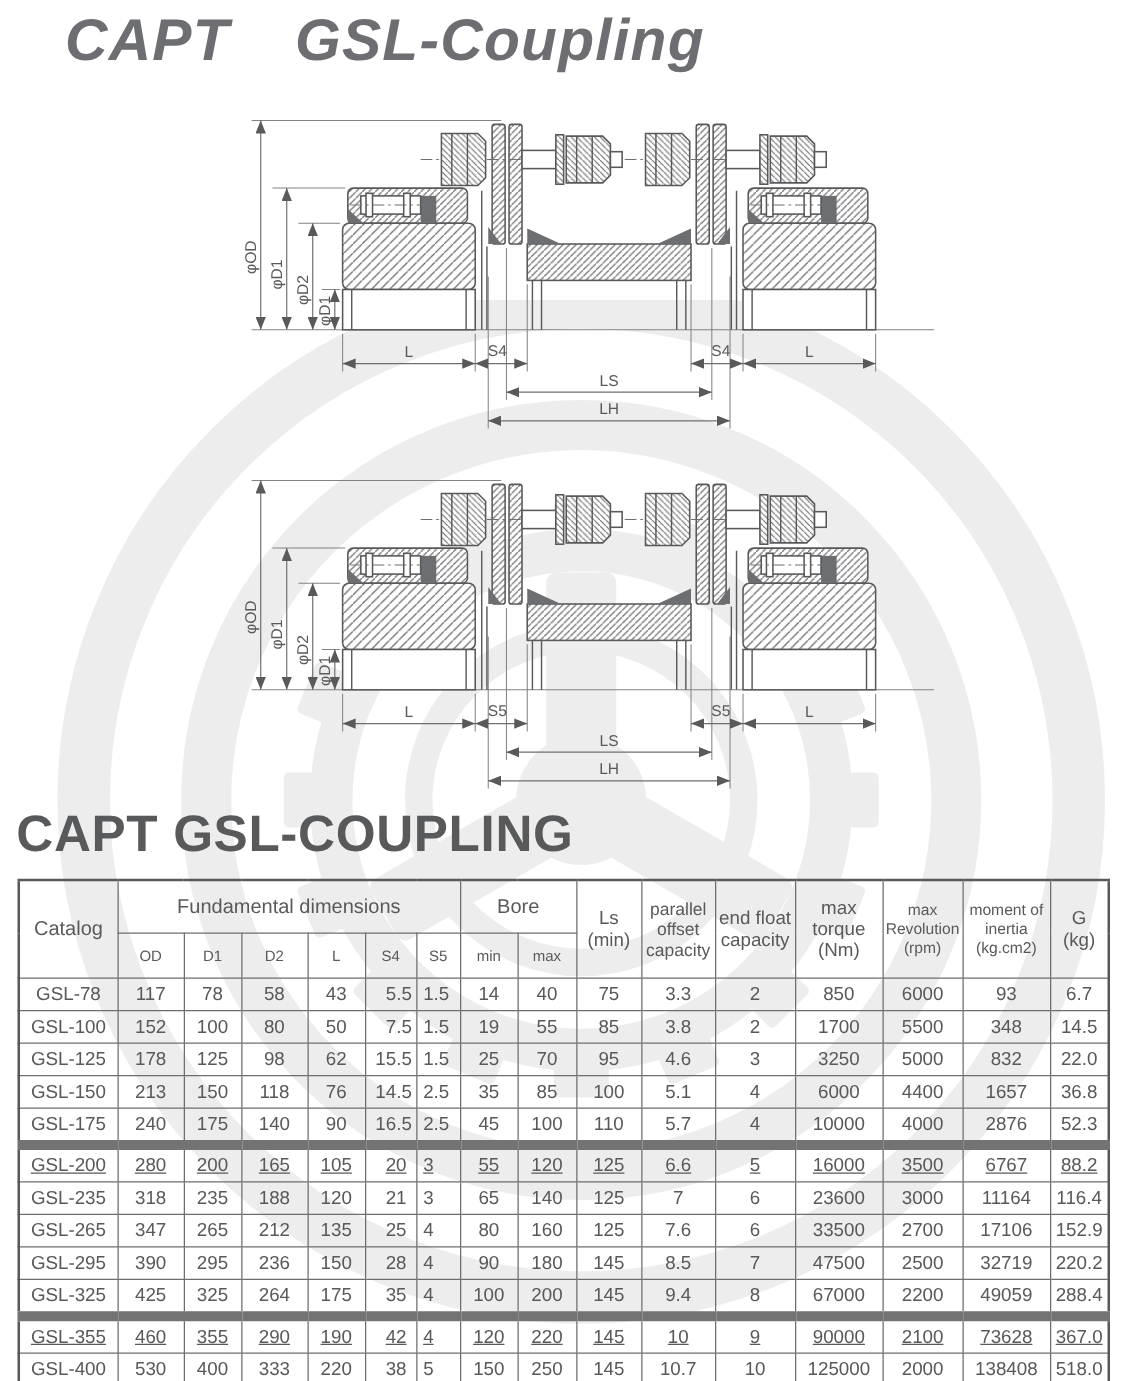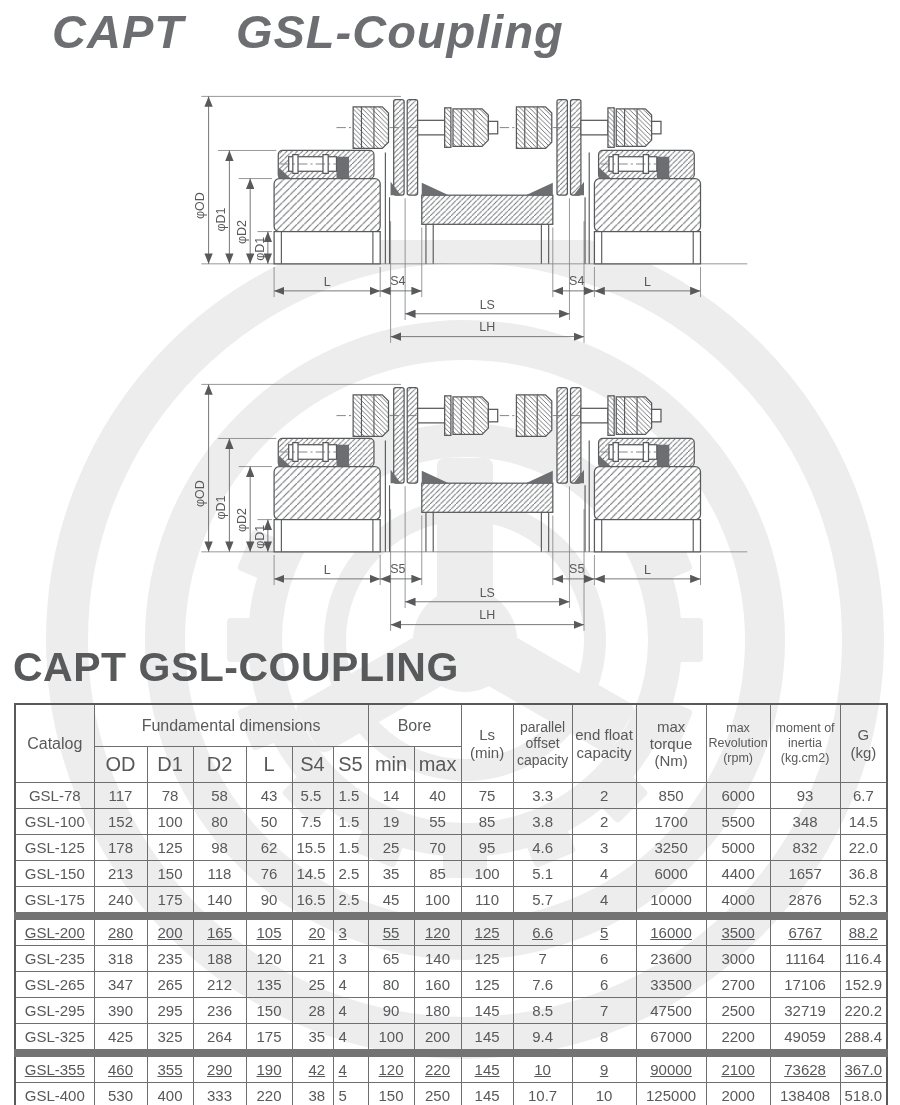--- a/index.html
+++ b/index.html
@@ -32,29 +32,29 @@
 
   
   .data-table{position:absolute;left:14px;top:703px;z-index:2;border-collapse:collapse;
          table-layout:fixed;width:872px;font-size:15px;color:#58595b;background:transparent;}
   .data-table,
   .data-table tr:first-child th{border-top:2px solid #58595b;}
   .data-table{border:2px solid #58595b;}
   .data-table th,.data-table td{border:1px solid #6d6e71;text-align:center;padding:0;
          font-weight:normal;overflow:hidden;background:transparent;}
   thead tr:first-child th{height:41px;font-size:16px;}
-  thead tr:nth-child(2) th{height:35px;font-size:20px;}
+  thead tr:nth-child(2) th{height:35px;font-size:12px;}
   tbody td{height:25px;}
   tbody tr.grp td{border-top:8px solid #737373;text-decoration:underline;}
   .pre{white-space:pre-line;line-height:1.15;}
   .h14{font-size:14px !important;}
   .h15{font-size:15px !important;}
   .cond{font-size:12.5px !important;line-height:1.2;}
   
-  tbody tr:nth-child(-n+5) td:nth-child(6){text-align:center;padding-right:3px;}
+  tbody tr:nth-child(-n+5) td:nth-child(6){text-align:right;padding-right:3px;}
   tbody tr:nth-child(n+6) td:nth-child(6){text-align:left;padding-left:16px;}
   tbody td:nth-child(7){text-align:left;padding-left:5px;}
 </style>
 </head>
 <body>
 
 <div class="page">
 
   <div class="watermark">
     <svg class="wm-rings" width="900" height="860" viewBox="0 0 900 860">

